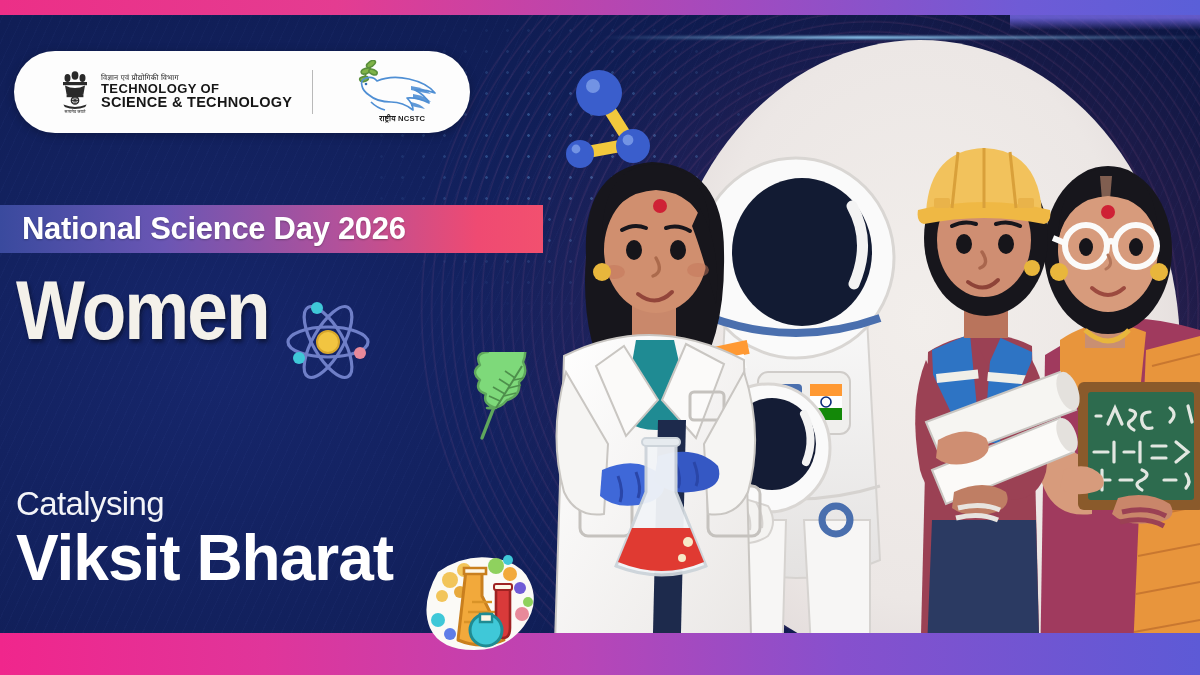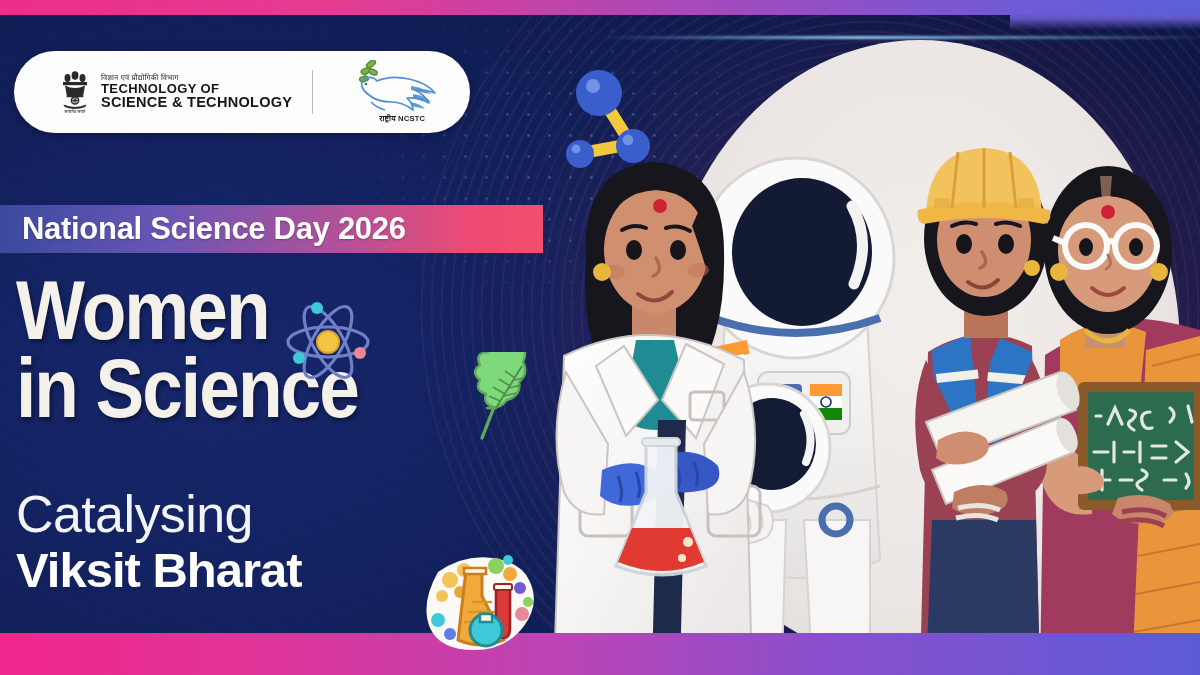--- a/index.html
+++ b/index.html
@@ -63,23 +63,23 @@
               text-shadow:0 1px 2px rgba(0,0,0,.28); }
 
   .headline { position:absolute; left:16px; top:272px; width:520px; }
   .hl-row { display:flex; align-items:center; }
   .hl-line { color:#f4f1ea; font-size:83px; font-weight:700; line-height:.94;
              letter-spacing:-2.2px; white-space:nowrap;
              transform:scaleX(.88); transform-origin:left center;
              text-shadow:2px 3px 5px rgba(0,0,0,.45); }
 
   .sub { position:absolute; left:16px; top:487px; width:520px; }
-  .sub-light { color:#f3f4f8; font-size:52px; font-weight:300; letter-spacing:-.6px;
+  .sub-light { color:#f3f4f8; font-size:33px; font-weight:300; letter-spacing:-.6px;
                line-height:1.06; white-space:nowrap; }
-  .sub-bold { color:#ffffff; font-size:49px; font-weight:700; letter-spacing:-1px;
+  .sub-bold { color:#ffffff; font-size:64px; font-weight:700; letter-spacing:-1px;
               line-height:1.08; white-space:nowrap; margin-top:2px; }
 
   
   .atom-ico { position:absolute; left:282px; top:296px; width:92px; height:92px; }
   .leaf-ico { position:absolute; left:466px; top:352px; width:70px; height:96px; }
   .molecule-ico { position:absolute; left:552px; top:60px; width:120px; height:120px; }
   .flask-ico { position:absolute; left:424px; top:548px; width:116px; height:104px; }
 
   
   .illus { position:absolute; left:540px; top:0; width:660px; height:675px; }
@@ -445,23 +445,20 @@
   </div>
 
   <div class="nsd-banner">
     <span class="nsd-text">National Science Day 2026</span>
   </div>
 
   <div class="headline">
     <div class="hl-row">
       <span class="hl-line">Women</span>
     </div>
-    <div class="hl-row">
-      <span class="hl-line">in Science</span>
-    </div>
   </div>
 
   <div class="sub">
     <div class="sub-light">Catalysing</div>
     <div class="sub-bold">Viksit Bharat</div>
   </div>
 
   <div class="atom-ico">
     <svg viewBox="0 0 92 92" width="92" height="92">
       <g fill="none" stroke="#6f7fc8" stroke-width="3.2">

